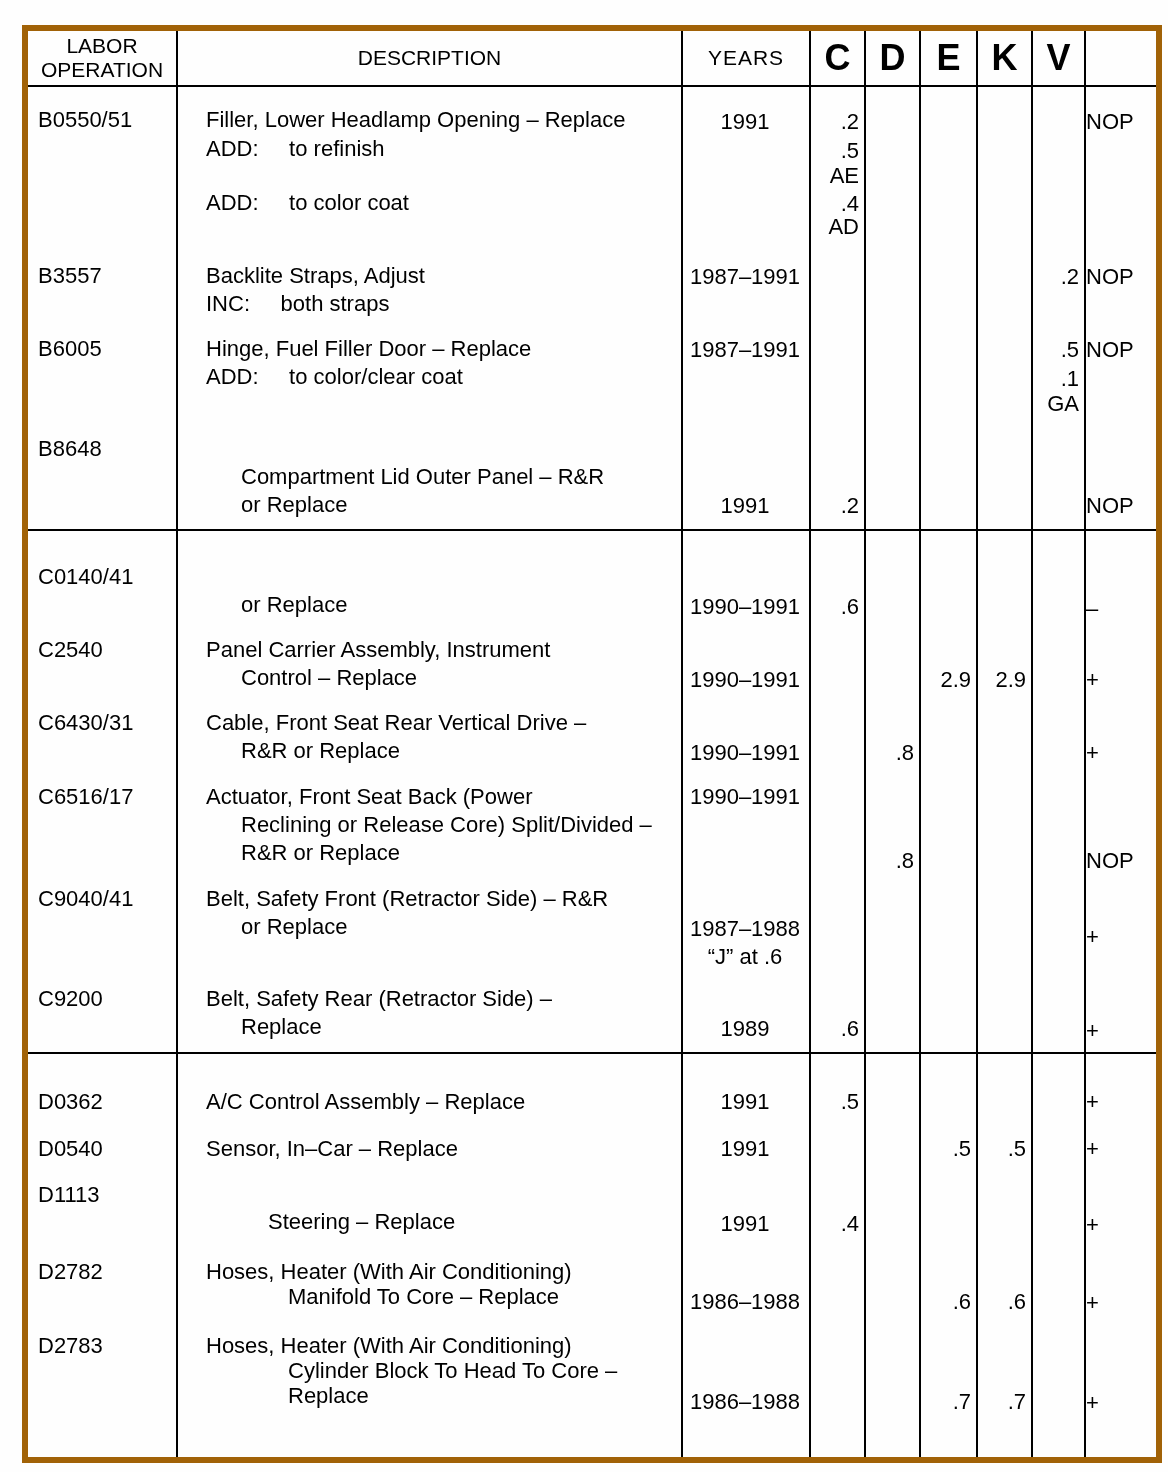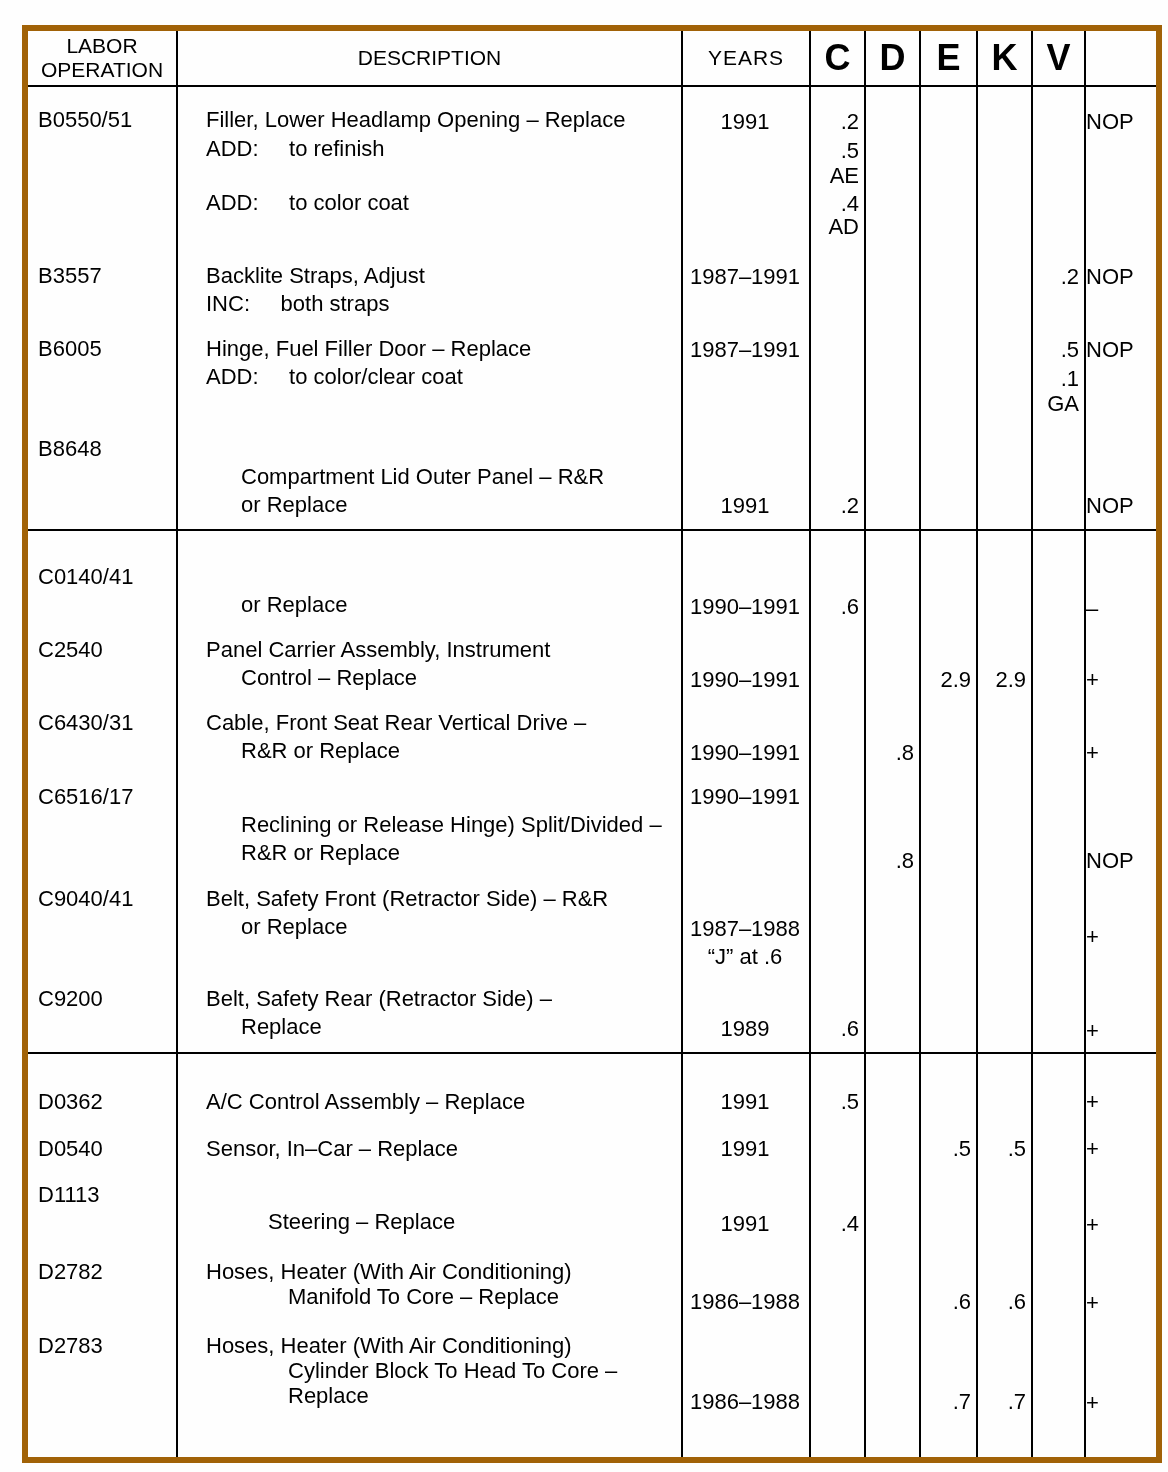--- a/index.html
+++ b/index.html
@@ -145,21 +145,22 @@
     <div class="line col-status" style="top:636px">+</div>
 
     <div class="line op" style="top:679px">C6430/31</div>
     <div class="line desc" style="top:679px">Cable, Front Seat Rear Vertical Drive –</div>
     <div class="line ind1" style="top:707px">R&amp;R or Replace</div>
     <div class="line col-years" style="top:709px">1990–1991</div>
     <div class="line col-d" style="top:709px">.8</div>
     <div class="line col-status" style="top:709px">+</div>
 
     <div class="line op" style="top:753px">C6516/17</div>
-    <div class="line ind1" style="top:781px">Reclining or Release Hinge) Split/Divided –</div>
+    <div class="line desc" style="top:753px">Actuator, Front Seat Back (Power</div>
+    <div class="line ind1" style="top:781px">Reclining or Release Core) Split/Divided –</div>
     <div class="line ind1" style="top:809px">R&amp;R or Replace</div>
     <div class="line col-years" style="top:753px">1990–1991</div>
     <div class="line col-d" style="top:817px">.8</div>
     <div class="line col-status" style="top:817px">NOP</div>
 
     <div class="line op" style="top:855px">C9040/41</div>
     <div class="line desc" style="top:855px">Belt, Safety Front (Retractor Side) – R&amp;R</div>
     <div class="line ind1" style="top:883px">or Replace</div>
     <div class="line col-years" style="top:885px">1987–1988</div>
     <div class="line col-years" style="top:913px">“J” at .6</div>

